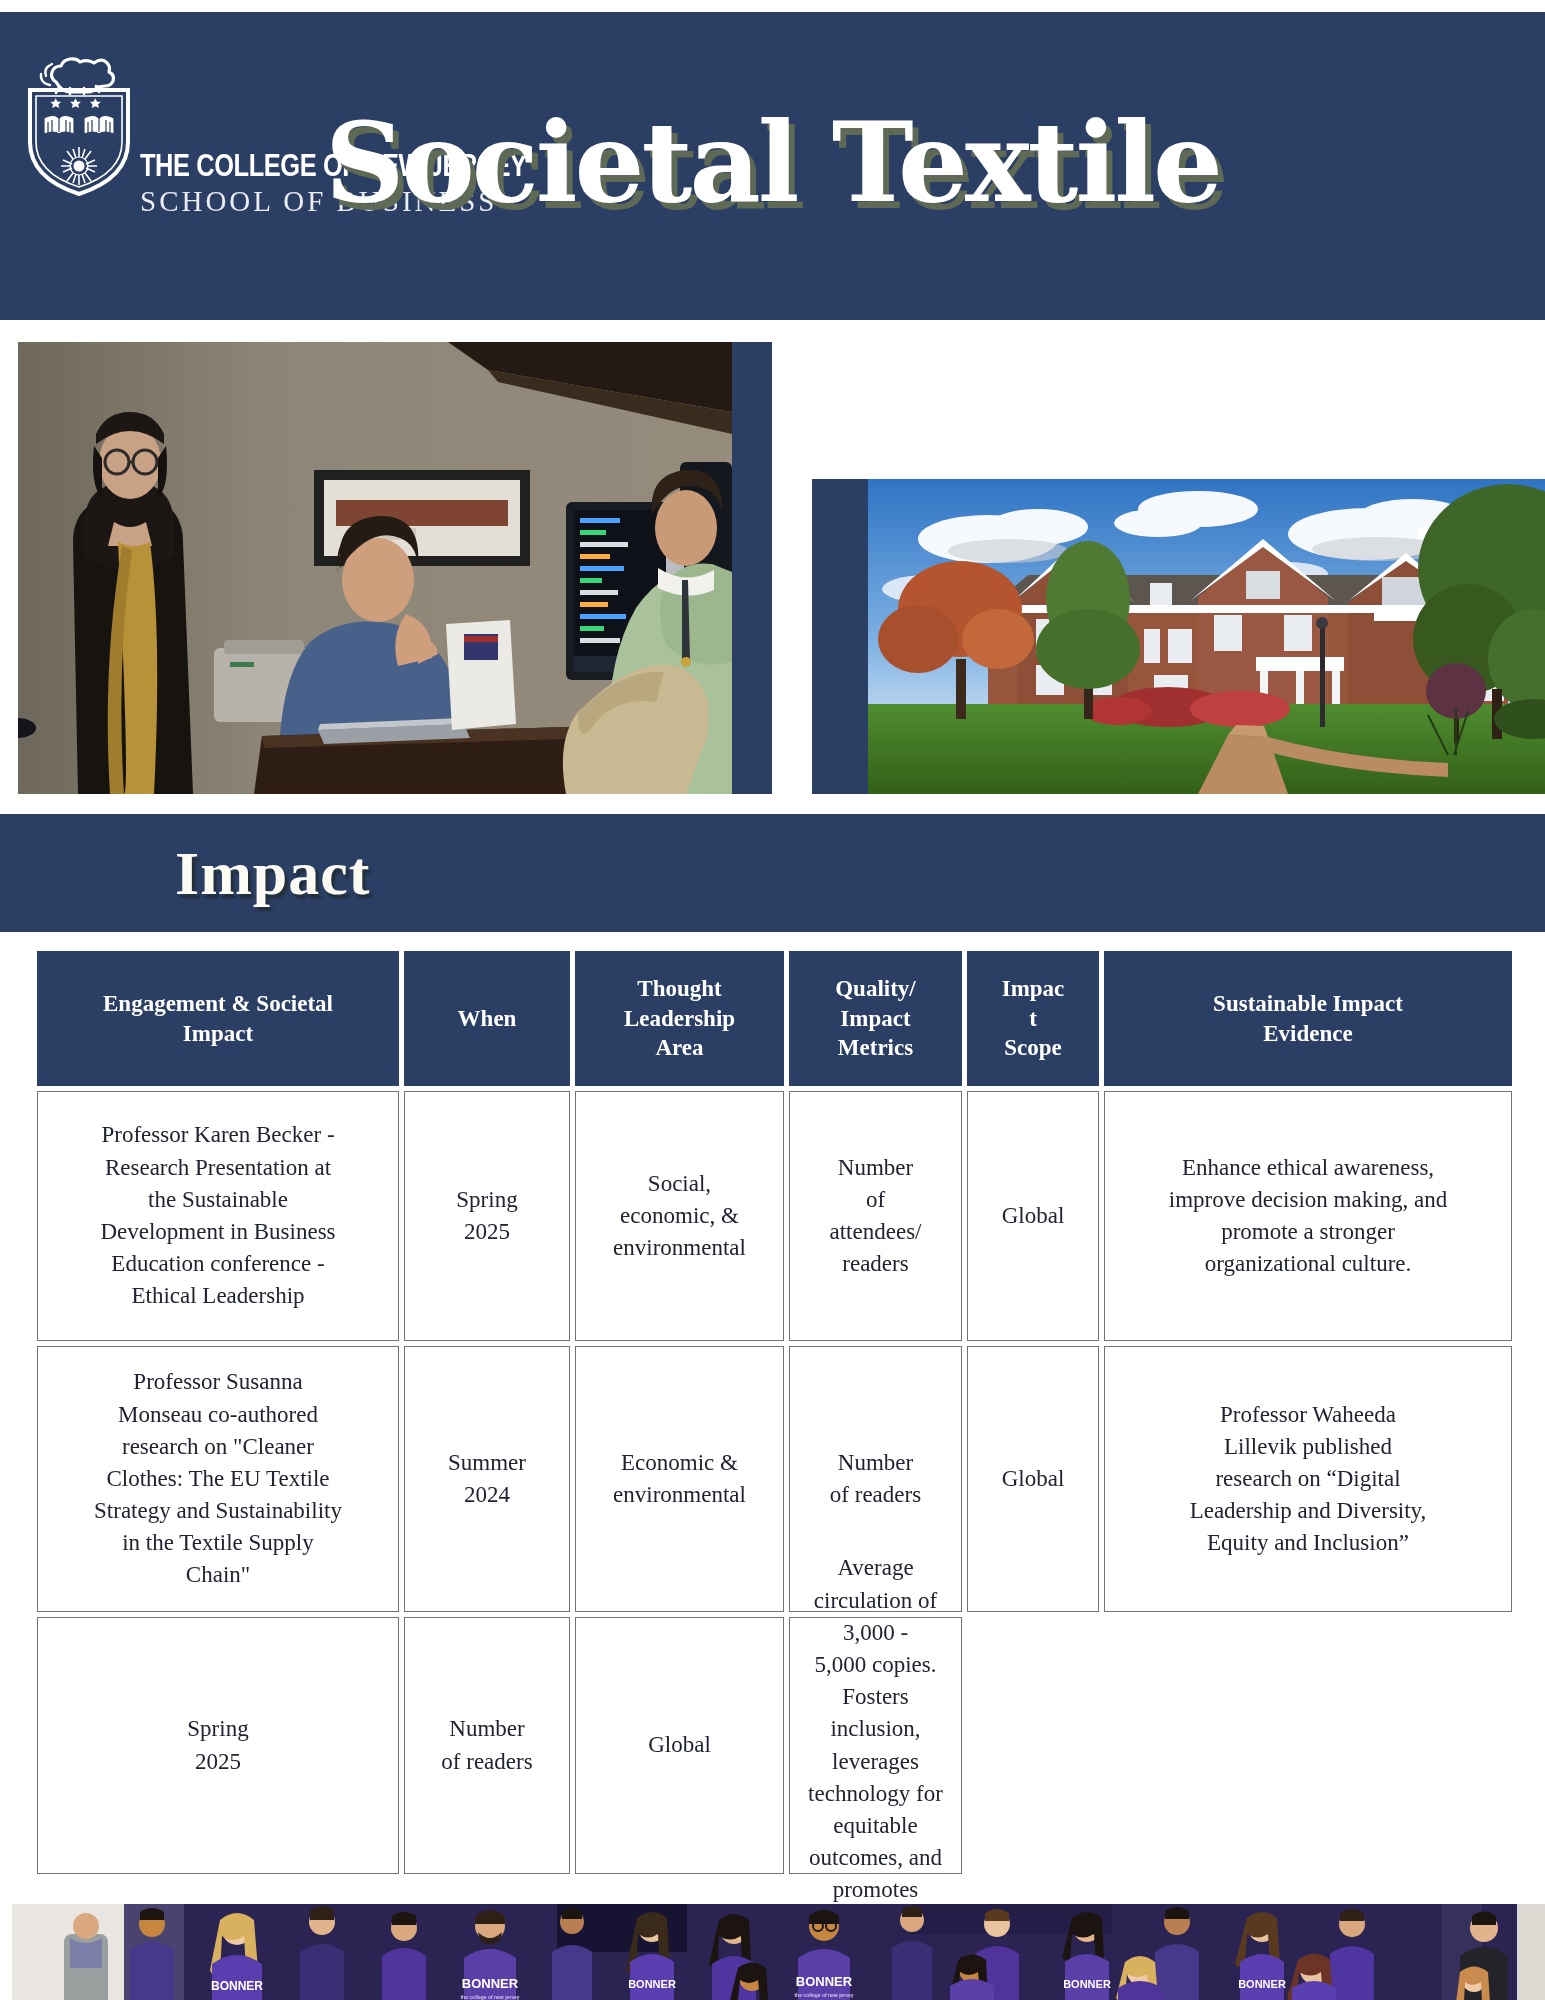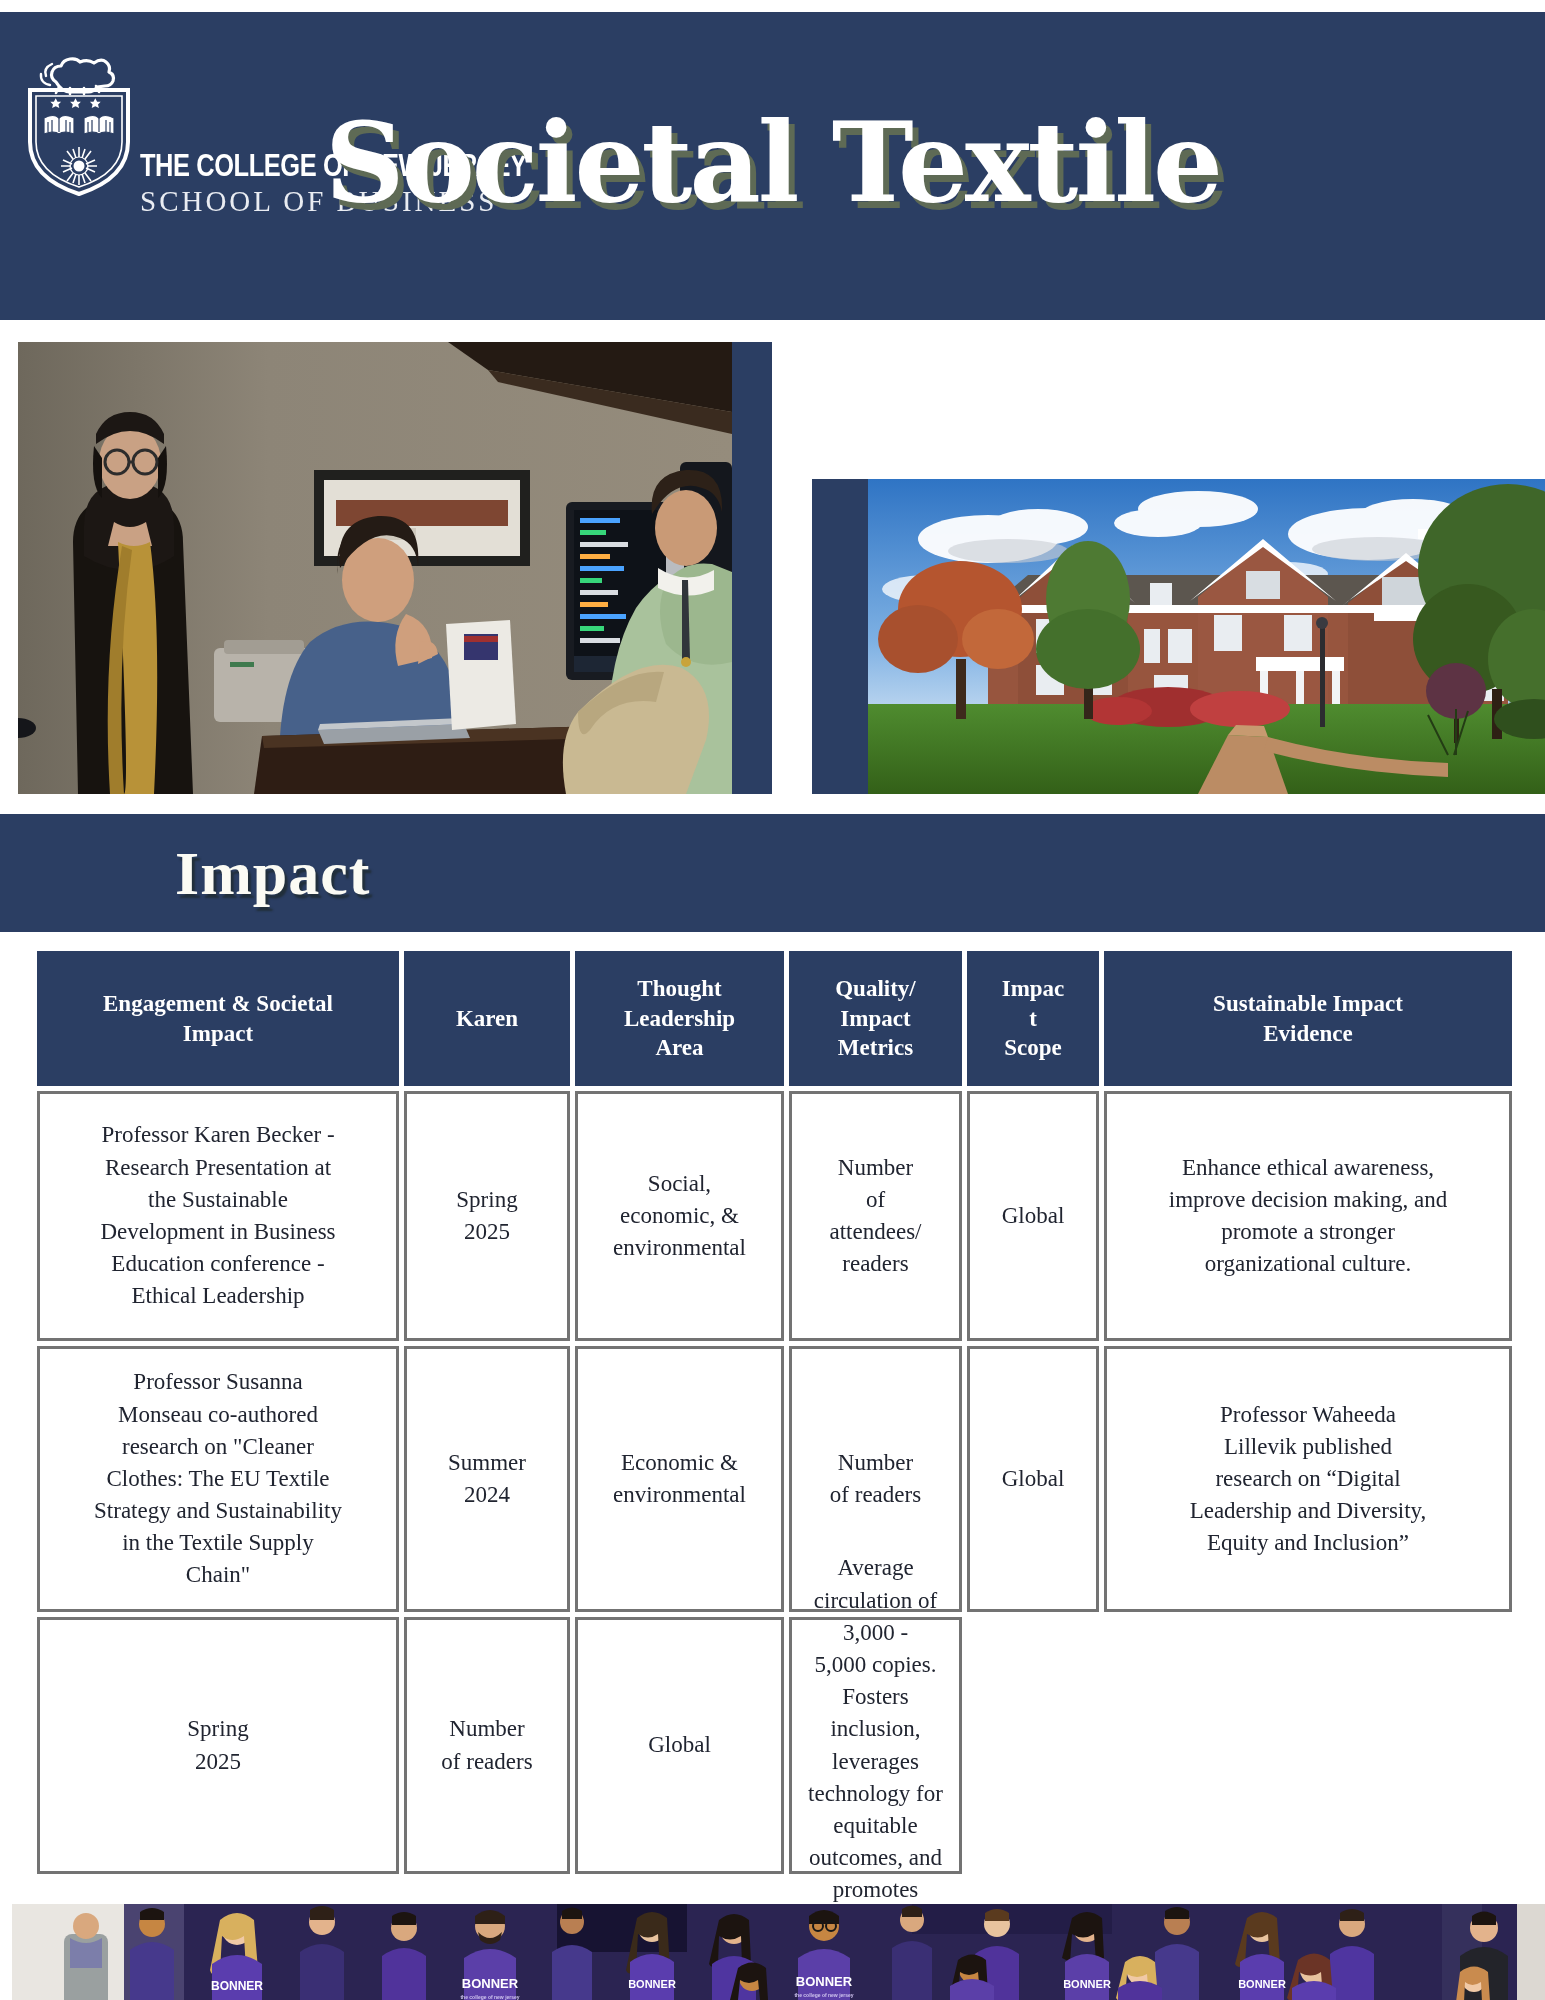--- a/index.html
+++ b/index.html
@@ -67,21 +67,21 @@
     grid-template-rows:135px 250px 266px 257px;
     gap:5px;
   }
   .th {
     background:#2b3e63; color:#ffffff;
     display:flex; align-items:center; justify-content:center;
     text-align:center; font-weight:bold; font-size:23px; line-height:1.3;
     white-space:pre-line; padding:4px 8px; box-sizing:border-box;
   }
   .td {
-    background:#ffffff; border:3px solid #737373;
+    background:#ffffff; border:1px solid #737373;
     display:flex; align-items:center; justify-content:center;
     text-align:center; font-size:23px; line-height:1.4; color:#202430;
     white-space:pre-line; padding:8px 10px; box-sizing:border-box;
   }
   
   .bonner-photo {
     position:absolute; left:12px; top:1892px; width:1533px; height:116px;
     overflow:hidden;
   }
   svg { display:block; }
@@ -344,21 +344,21 @@
     </svg>
   </div>
 
   <div class="impact-band">
     <div class="impact-title">Impact</div>
   </div>
 
   <div class="impact-table">
     <div class="th">Engagement &amp; Societal
 Impact</div>
-    <div class="th">Karen</div>
+    <div class="th">When</div>
     <div class="th">Thought
 Leadership
 Area</div>
     <div class="th">Quality/
 Impact
 Metrics</div>
     <div class="th">Impac
 t
 Scope</div>
     <div class="th">Sustainable Impact

